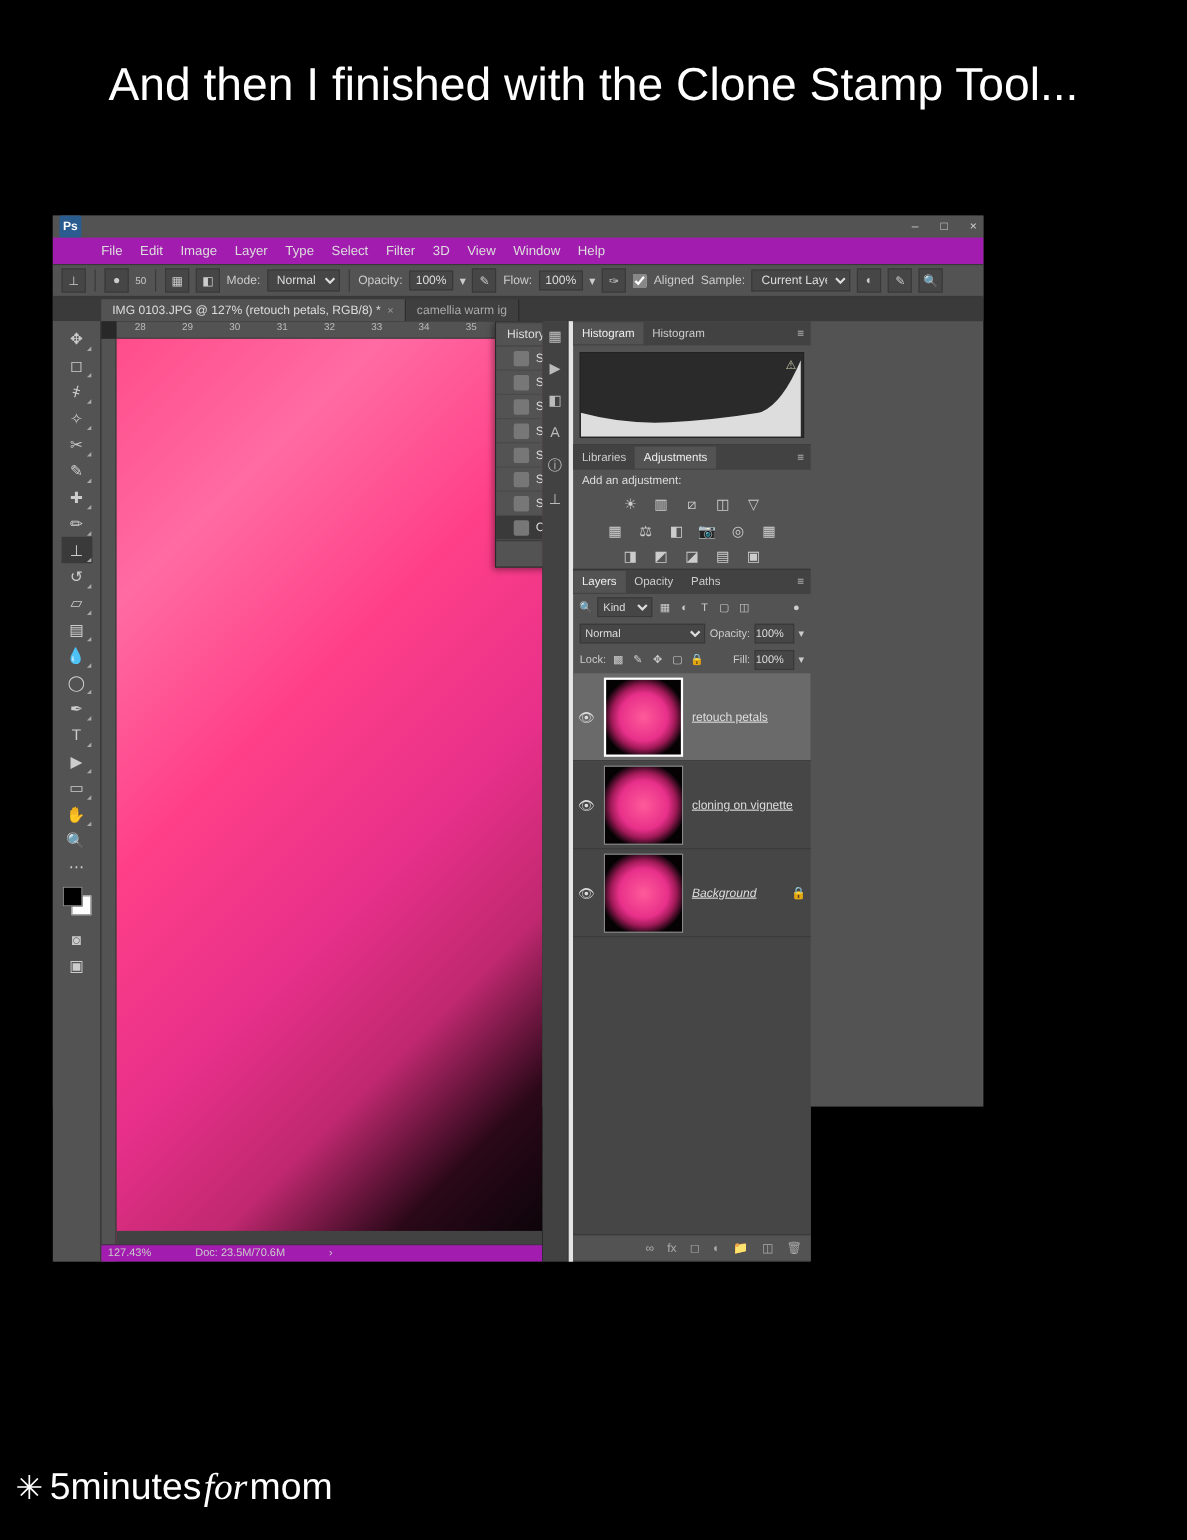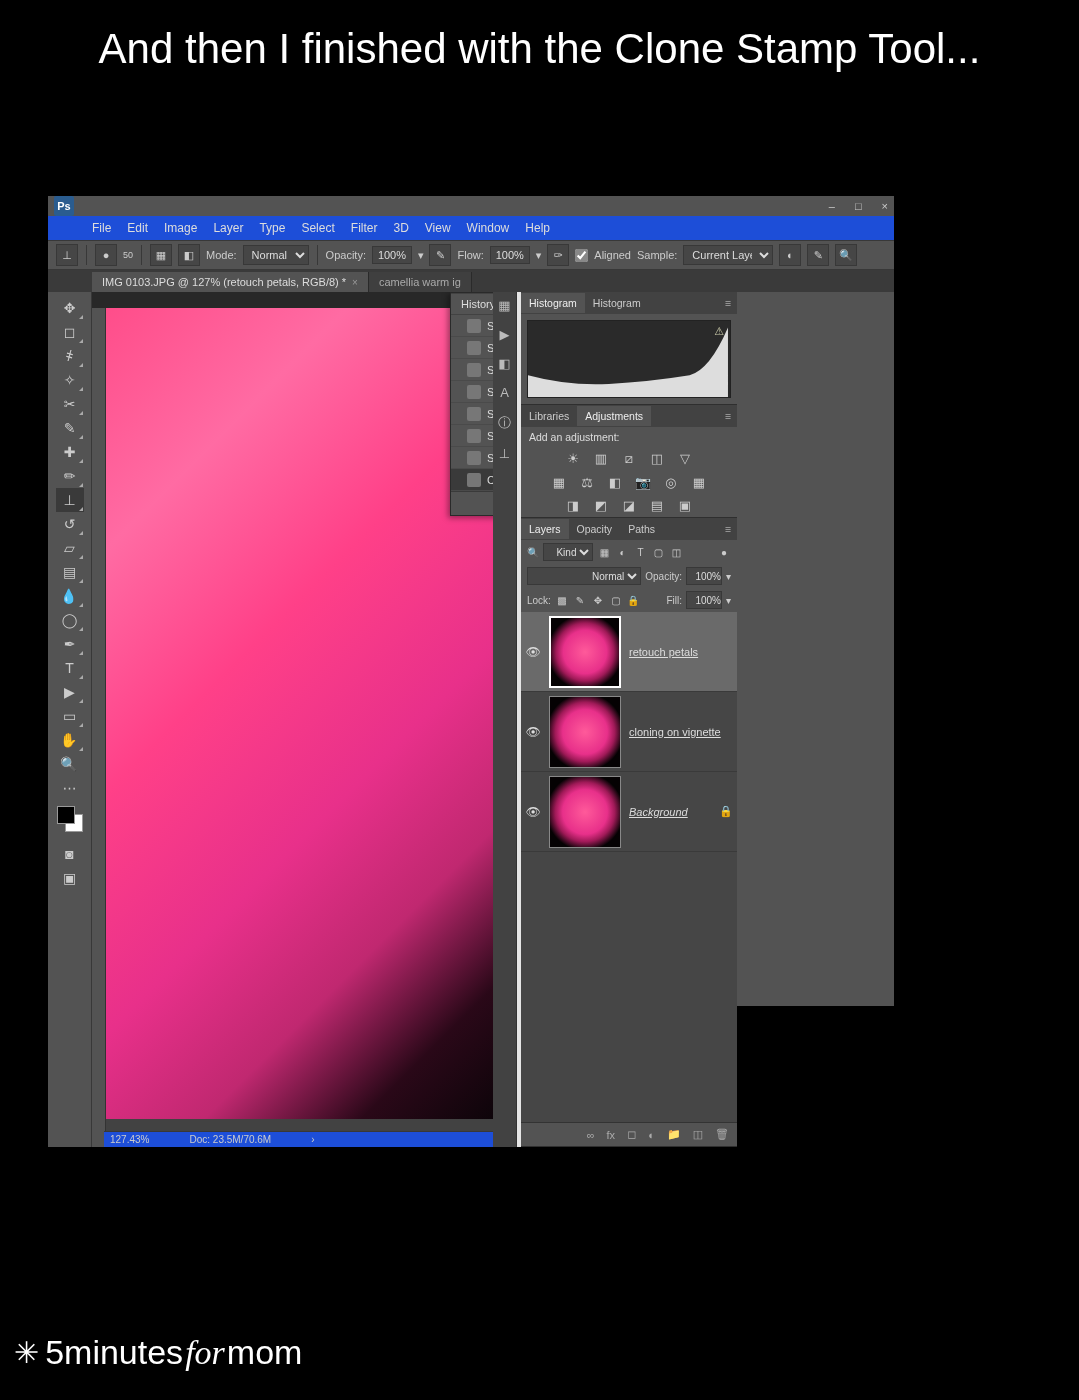--- a/index.html
+++ b/index.html
@@ -1,22 +1,22 @@
 <!DOCTYPE html>
 <html><head>
 <meta charset="utf-8">
 <style>
   * { margin: 0; padding: 0; box-sizing: border-box; font-family: 'Segoe UI', Tahoma, sans-serif; }
   body { background: #000; width: 1079px; height: 1400px; position: relative; color: #ccc; }
-  .headline { text-align: center; color: #fff; font-size: 42px; font-weight: 400; padding: 22px 0 30px; line-height: 1.3; }
+  .headline { text-align: center; color: #fff; font-size: 42px; font-weight: 400; padding: 50px 0 30px; line-height: 1.3; }
   .ps-window { position: absolute; left: 48px; top: 196px; width: 846px; height: 810px; background: #535353; }
   .titlebar { height: 20px; background: #535353; display: flex; justify-content: space-between; align-items: center; padding: 0 6px; }
   .ps-logo { width: 20px; height: 20px; background: #2a5c8f; color: #fff; font-size: 11px; font-weight: bold; display: flex; align-items: center; justify-content: center; border-radius: 2px; }
   .win-ctrls { display: flex; gap: 20px; font-size: 11px; color: #ccc; }
-  .menubar { height: 24px; background: #1d4ed8; display: flex; align-items: center; padding-left: 36px; gap: 0; }
+  .menubar { height: 24px; background: #a21caf; display: flex; align-items: center; padding-left: 36px; gap: 0; }
   .menubar span { font-size: 12px; color: #ddd; padding: 0 8px; cursor: default; }
   .optbar { height: 30px; background: #535353; border-top: 1px solid #383838; border-bottom: 1px solid #383838; display: flex; align-items: center; padding: 0 8px; gap: 6px; font-size: 11px; color: #ccc; }
   .optbar .sep { width: 1px; height: 20px; background: #383838; margin: 0 2px; }
   .optbar .ico { width: 22px; height: 22px; background: #464646; border: 1px solid #383838; display: flex; align-items: center; justify-content: center; }
   .optbar .small { font-size: 9px; }
   .optbar select, .optbar .dd { background: #464646; color: #ddd; border: 1px solid #383838; font-size: 11px; height: 20px; padding: 0 4px; }
   .optbar input[type=text] { background: #464646; color: #ddd; border: 1px solid #383838; width: 40px; font-size: 11px; height: 18px; text-align: center; }
   .optbar input[type=checkbox] { accent-color: #888; }
   .tabs { height: 22px; background: #3a3a3a; display: flex; align-items: flex-end; padding-left: 44px; }
   .tab { background: #535353; font-size: 11px; color: #ddd; padding: 4px 10px; border-right: 1px solid #2a2a2a; display: flex; align-items: center; gap: 6px; }
@@ -38,39 +38,39 @@
   .history-panel { position: absolute; top: 0; left: 358px; width: 182px; background: #535353; border: 1px solid #2a2a2a; box-shadow: -2px 2px 6px rgba(0,0,0,0.4); }
   .hp-tabs { display: flex; height: 22px; background: #424242; align-items: center; }
   .hp-tabs span { font-size: 11px; padding: 4px 10px; color: #ddd; }
   .hp-tabs span.active { background: #535353; }
   .hp-tabs .spacer { flex: 1; }
   .hp-list { max-height: 180px; }
   .hp-row { display: flex; align-items: center; height: 22px; font-size: 11px; color: #ddd; padding-left: 16px; gap: 6px; border-bottom: 1px solid #4a4a4a; }
   .hp-row.sel { background: #3a3a3a; }
   .hp-row .ico2 { width: 14px; height: 14px; background: #777; border-radius: 2px; }
   .hp-footer { height: 24px; display: flex; justify-content: flex-end; align-items: center; gap: 14px; padding: 0 10px; font-size: 12px; color: #aaa; border-top: 1px solid #3a3a3a; }
-  .status { position: absolute; bottom: 0; left: 12px; right: 0; height: 16px; background: #1d4ed8; display: flex; align-items: center; gap: 40px; padding-left: 6px; font-size: 10px; color: #ccc; border-top: 1px solid #383838; }
+  .status { position: absolute; bottom: 0; left: 0; right: 0; height: 16px; background: #a21caf; display: flex; align-items: center; gap: 40px; padding-left: 6px; font-size: 10px; color: #ccc; border-top: 1px solid #383838; }
   .hscroll { position: absolute; bottom: 16px; left: 14px; right: 0; height: 12px; background: #424242; }
   .right-dock { width: 220px; background: #535353; border-left: 4px solid #e5e5e5; display: flex; flex-direction: column; }
   .right-outer { display: flex; flex: 1; }
   .strip-l { width: 24px; background: #424242; border-right: 1px solid #333; display: flex; flex-direction: column; align-items: center; padding-top: 6px; gap: 14px; }
   .strip-l span { font-size: 13px; color: #bbb; }
   .rp { border-bottom: 1px solid #2f2f2f; }
   .rp-tabs { display: flex; height: 22px; background: #424242; align-items: center; font-size: 10.5px; }
   .rp-tabs span { padding: 4px 8px; color: #ccc; }
   .rp-tabs span.active { background: #535353; color: #eee; font-weight: 500; }
   .rp-tabs .spacer { flex: 1; }
   .rp-tabs .menu { padding: 0 6px; color: #aaa; }
   .histo { height: 78px; background: #2a2a2a; margin: 6px; position: relative; border: 1px solid #222; }
   .histo svg { width: 100%; height: 100%; }
   .adj-text { font-size: 10.5px; color: #ddd; padding: 4px 8px; }
   .adj-row { display: flex; gap: 10px; justify-content: center; padding: 4px 0; font-size: 13px; color: #ccc; }
   .adj-row span { width: 18px; text-align: center; }
   .layer-opts { display: flex; align-items: center; gap: 4px; padding: 3px 6px; font-size: 10px; color: #ccc; }
-  .layer-opts select, .layer-opts input { background: #464646; color: #ddd; border: 1px solid #383838; font-size: 10px; height: 18px; text-align: right; }
+  .layer-opts select, .layer-opts input { background: #464646; color: #ddd; border: 1px solid #383838; font-size: 10px; height: 18px; }
   .layer-opts .kind { width: 50px; }
   .layer-opts .ico3 { width: 14px; height: 14px; display: inline-flex; align-items: center; justify-content: center; }
   .layer-list { flex: 1; background: #464646; }
   .layer-row { display: flex; align-items: center; height: 80px; border-bottom: 1px solid #3a3a3a; padding: 0 4px; gap: 8px; }
   .layer-row.sel { background: #6a6a6a; }
   .eye { width: 16px; font-size: 12px; color: #ddd; text-align: center; }
   .thumb { width: 72px; height: 72px; background: radial-gradient(circle,#ff5a9a 0%,#e8308a 45%,#a01a58 60%,#050203 78%); border: 1px solid #888; }
   .layer-row.sel .thumb { border: 2px solid #fff; }
   .lname { font-size: 11px; color: #ddd; flex: 1; text-decoration: underline; }
   .lname.italic { font-style: italic; }
@@ -173,20 +173,30 @@
       <div class="tool">⋯</div>
       <div class="swatches">
           <div class="bg"></div>
           <div class="fg"></div>
         </div>
       <div class="tool" style="margin-top:10px">◙</div>
       <div class="tool">▣</div>
     </div>
 
     <div class="canvas-area">
+      <div class="ruler-h">
+        <span>28</span>
+        <span>29</span>
+        <span>30</span>
+        <span>31</span>
+        <span>32</span>
+        <span>33</span>
+        <span>34</span>
+        <span>35</span>
+      </div>
       <div class="ruler-v"></div>
       <div class="canvas"></div>
 
       <div class="history-panel">
         <div class="hp-tabs">
           <span class="active">History</span>
 
           <div class="spacer"></div>
 
         </div>

